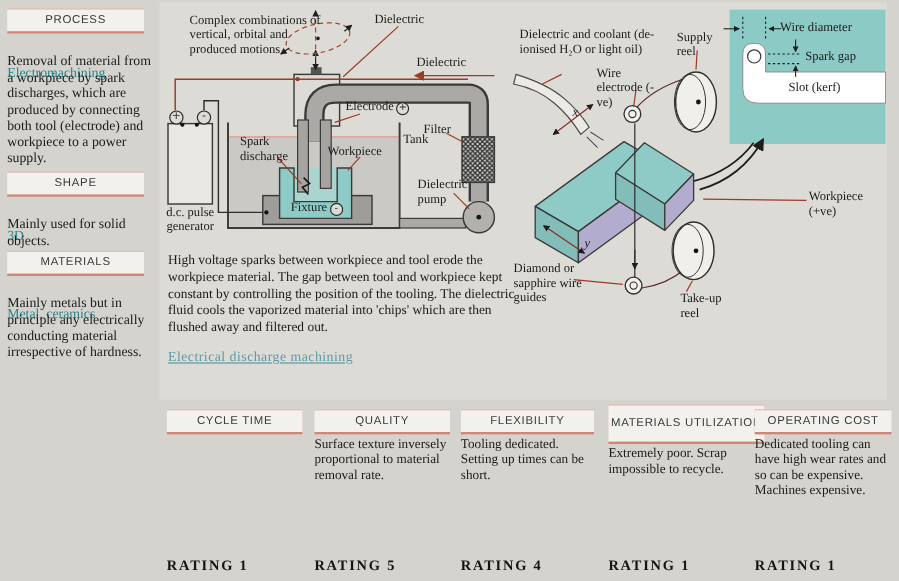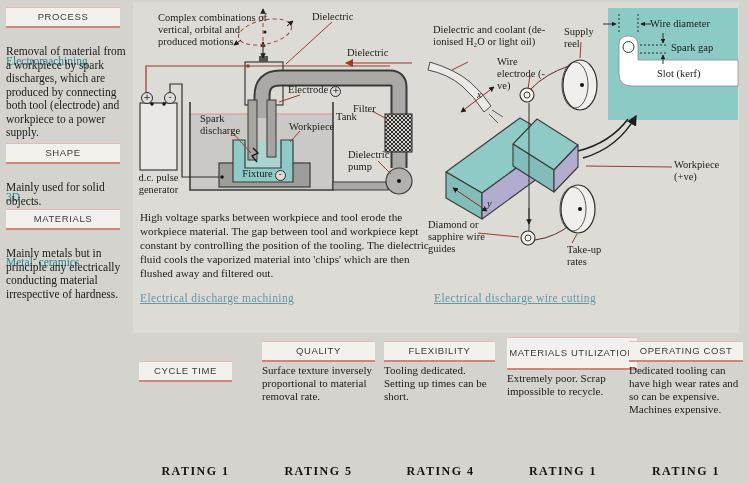--- a/index.html
+++ b/index.html
@@ -11,21 +11,21 @@
   .hdr{position:absolute;background:#f3f1ed;border-bottom:2px solid #cf8577;
         box-shadow:0 -1px 0 #e3bcb2;display:flex;align-items:center;justify-content:center;
         font-family:"Liberation Sans","DejaVu Sans",sans-serif;font-size:9.5px;
         letter-spacing:.6px;color:#3a3a38;text-align:right;line-height:1.15;z-index:2;}
   .kw{position:absolute;color:#27858d;font-weight:normal;font-size:11.5px;z-index:2;margin-top:24px;}
   .btxt{position:absolute;font-size:11.5px;line-height:1.18;color:#1b1b19;z-index:2;}
   .lbl{position:absolute;font-size:10.5px;line-height:1.13;color:#1c1c1a;z-index:2;}
   .nw{white-space:nowrap;}
   .cap{position:absolute;color:#5d9aa5;font-size:11.5px;letter-spacing:.4px;z-index:2;white-space:nowrap;text-decoration:underline;}
   .rating{position:absolute;font-size:12px;letter-spacing:1.5px;color:#141412;
-        font-weight:600;text-align:center;z-index:2;white-space:nowrap;}
+        font-weight:600;text-align:left;z-index:2;white-space:nowrap;}
   .term{display:inline-block;width:9px;height:9px;border:1px solid #2a2a28;border-radius:50%;
         font-family:"DejaVu Sans",sans-serif;font-size:8px;line-height:8px;text-align:center;
         vertical-align:0;margin-left:2px;color:#2a2a28;background:#dcdbd6;}
   .term-abs{position:absolute;z-index:2;width:10px;height:10px;border:1px solid #2a2a28;border-radius:50%;
         font-family:"DejaVu Sans",sans-serif;font-size:9px;line-height:9px;text-align:center;color:#2a2a28;
         background:#dcdbd6;}
   .ital{font-style:italic;}
   .ctr{text-align:center;}
 </style>
 </head>
@@ -205,21 +205,21 @@
 
   <div class="lbl" style="left:158px;top:12px;width:120px">Complex combinations of vertical, orbital and produced motions</div>
   <div class="lbl nw" style="left:312px;top:11px">Dielectric</div>
   <div class="lbl nw" style="left:347px;top:47px">Dielectric</div>
   <div class="lbl nw" style="left:288px;top:84px">
     <span>Electrode</span><span class="term">+</span>
   </div>
   <div class="lbl nw" style="left:353px;top:103px">Filter</div>
   <div class="lbl nw" style="left:336px;top:111px">Tank</div>
   <div class="lbl" style="left:200px;top:113px;width:62px">Spark discharge</div>
-  <div class="lbl nw" style="left:289px;top:121px">Workpiece</div>
+  <div class="lbl nw" style="left:273px;top:121px">Workpiece</div>
   <div class="lbl nw ctr" style="left:224px;top:168px;width:80px">
     <span>Fixture</span><span class="term">-</span>
   </div>
   <div class="lbl" style="left:348px;top:149px;width:60px">Dielectric pump</div>
   <div class="lbl ctr" style="left:132px;top:172px;width:53px">d.c. pulse generator</div>
   <span class="term-abs" style="left:141px;top:92px">+</span>
   <span class="term-abs" style="left:164px;top:92px">-</span>
 
   <div class="btxt" style="left:140px;top:211px;width:300px;font-size:11.2px;line-height:1.24">High voltage sparks between workpiece and tool erode the workpiece material. The gap between tool and workpiece kept constant by controlling the position of the tooling. The dielectric fluid cools the vaporized material into 'chips' which are then flushed away and filtered out.</div>
   <div class="cap" style="left:140px;top:292px">Electrical discharge machining</div>
@@ -227,24 +227,23 @@
   <div class="lbl" style="left:433px;top:24px;width:118px">Dielectric and coolant (de-ionised H₂O or light oil)</div>
   <div class="lbl" style="left:564px;top:26px;width:46px">Supply reel</div>
   <div class="lbl" style="left:497px;top:56px;width:50px">Wire electrode (-ve)</div>
   <div class="lbl nw" style="left:650px;top:18px">Wire diameter</div>
   <div class="lbl nw" style="left:671px;top:42px">Spark gap</div>
   <div class="lbl nw" style="left:657px;top:68px">Slot (kerf)</div>
   <div class="lbl" style="left:674px;top:159px;width:66px">Workpiece (+ve)</div>
   <div class="lbl ital nw" style="left:477px;top:89px">x</div>
   <div class="lbl ital nw" style="left:487px;top:198px">y</div>
   <div class="lbl" style="left:428px;top:219px;width:84px">Diamond or sapphire wire guides</div>
-  <div class="lbl" style="left:567px;top:244px;width:50px">Take-up rates</div>
-  <div class="cap" style="left:434px;top:292px">Electrical discharge wire cutting</div>
-
-  <div class="hdr" style="left:139px;top:362px;width:93px;height:18px">CYCLE TIME</div>
+  <div class="lbl" style="left:567px;top:244px;width:50px">Take-up reel</div>
+
+  <div class="hdr" style="left:139px;top:342px;width:113px;height:18px">CYCLE TIME</div>
   <div class="rating" style="left:139px;top:464px;width:113px">RATING 1</div>
 
   <div class="hdr" style="left:262px;top:342px;width:113px;height:18px">QUALITY</div>
   <div class="btxt" style="left:262px;top:364px;width:113px;font-size:11px">Surface texture inversely proportional to material removal rate.</div>
   <div class="rating" style="left:262px;top:464px;width:113px">RATING 5</div>
 
   <div class="hdr" style="left:384px;top:342px;width:111px;height:18px">FLEXIBILITY</div>
   <div class="btxt" style="left:384px;top:364px;width:113px;font-size:11px">Tooling dedicated. Setting up times can be short.</div>
   <div class="rating" style="left:384px;top:464px;width:113px">RATING 4</div>
 

